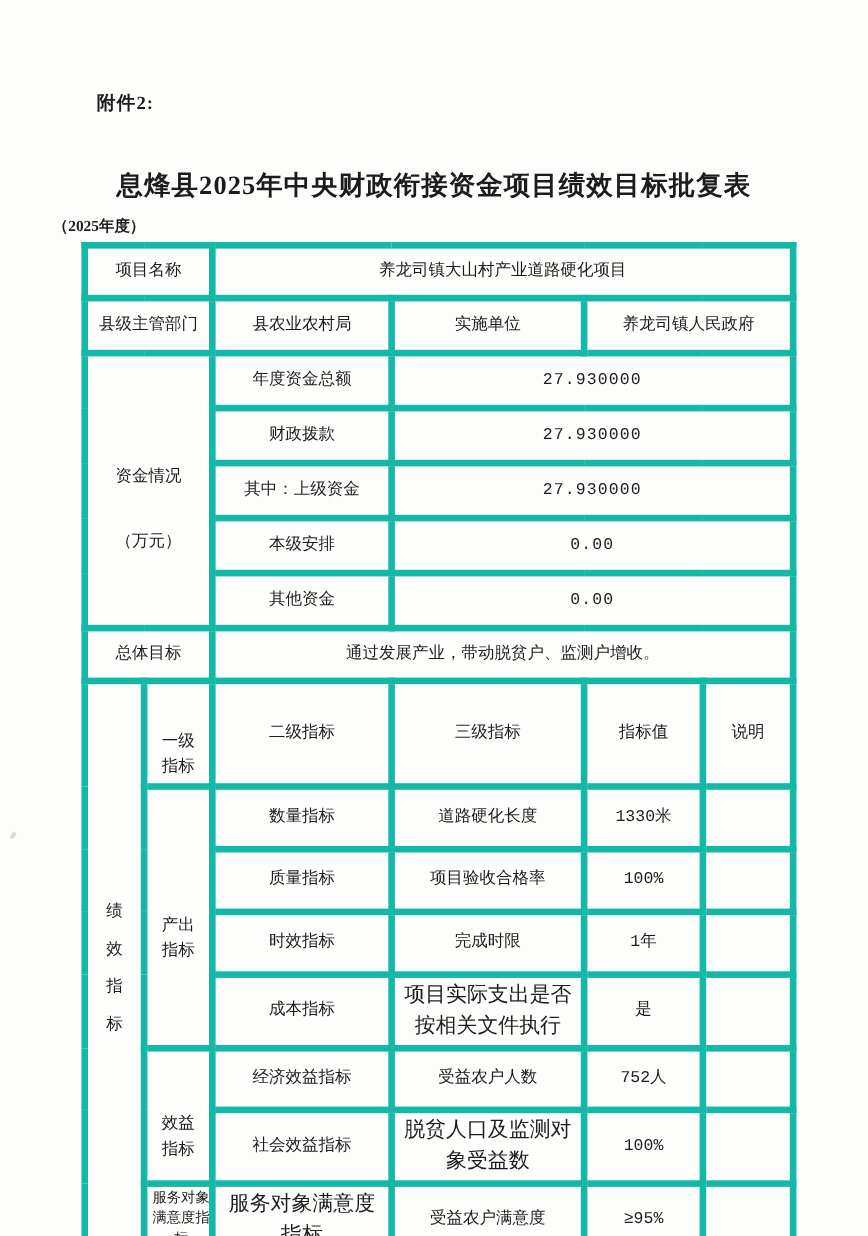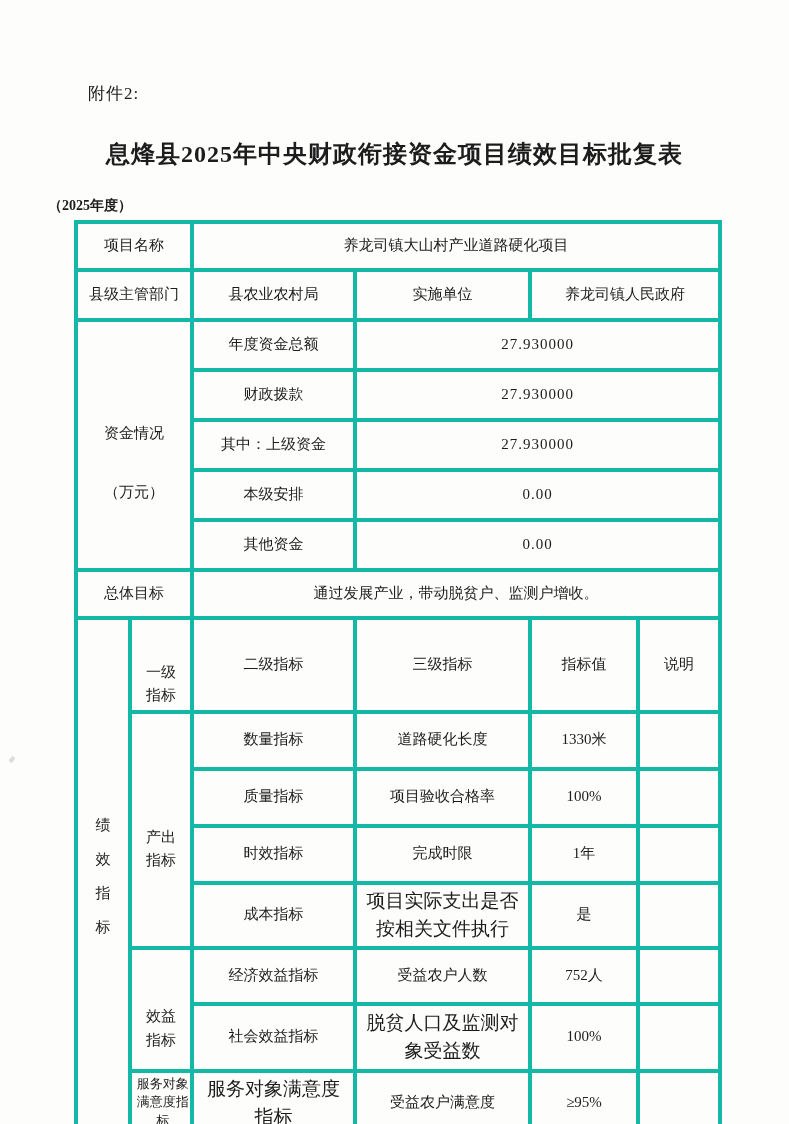--- a/index.html
+++ b/index.html
@@ -5,42 +5,43 @@
   html,body{margin:0;padding:0;}
   body{
     width:789px;height:1124px;position:relative;
     background:#fdfdfc;
     font-family:"Liberation Serif","DejaVu Serif",serif;
     color:#1c1c1c;
     overflow:hidden;
   }
   .attachment{
     position:absolute;left:88px;top:82px;
-    font-size:17px;font-weight:400;letter-spacing:1px;
+    font-size:17px;font-weight:700;letter-spacing:1px;
   }
   .doc-title{
-    position:absolute;left:0;top:138px;width:789px;
+    position:absolute;left:0;top:152px;width:789px;
     text-align:center;font-size:24px;font-weight:700;letter-spacing:1px;
   }
   .doc-subtitle{
     position:absolute;left:0;top:197px;width:789px;
     font-size:14px;font-weight:700;margin-left:48px;
   }
   table.main{
     position:absolute;left:74px;top:220px;
     border-collapse:collapse;table-layout:fixed;
     border:3px solid #262626;
     width:644px;
   }
   td{
-    border:4px solid #14b8a6;
+    border:6px solid #14b8a6;
     text-align:center;vertical-align:middle;
     font-size:15px;color:#1c1c1c;
     padding:2px 4px;line-height:1.45;
     overflow:hidden;
+    font-family:Liberation Mono, monospace;
   }
   .num{letter-spacing:1px;border-radius:16px;}
   .wrap2{display:inline-block;width:2.2em;word-break:break-all;line-height:1.55;margin-top:39px;}
   .vert{display:inline-block;width:1.2em;word-break:break-all;line-height:2.25;}
   .wrap4{display:inline-block;width:4.1em;word-break:break-all;font-size:13px;line-height:1.45;}
   .sm13{font-size:19px;line-height:1.5;}
   .funding-head span{display:block;line-height:1.6;margin-top:35px;}
   .speck{
     position:absolute;left:10px;top:756px;width:4px;height:7px;
     background:#dcdcda;transform:rotate(35deg);border-radius:2px;

